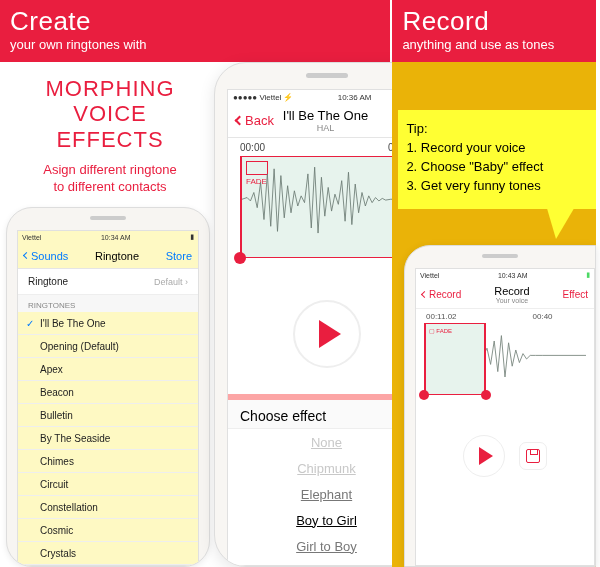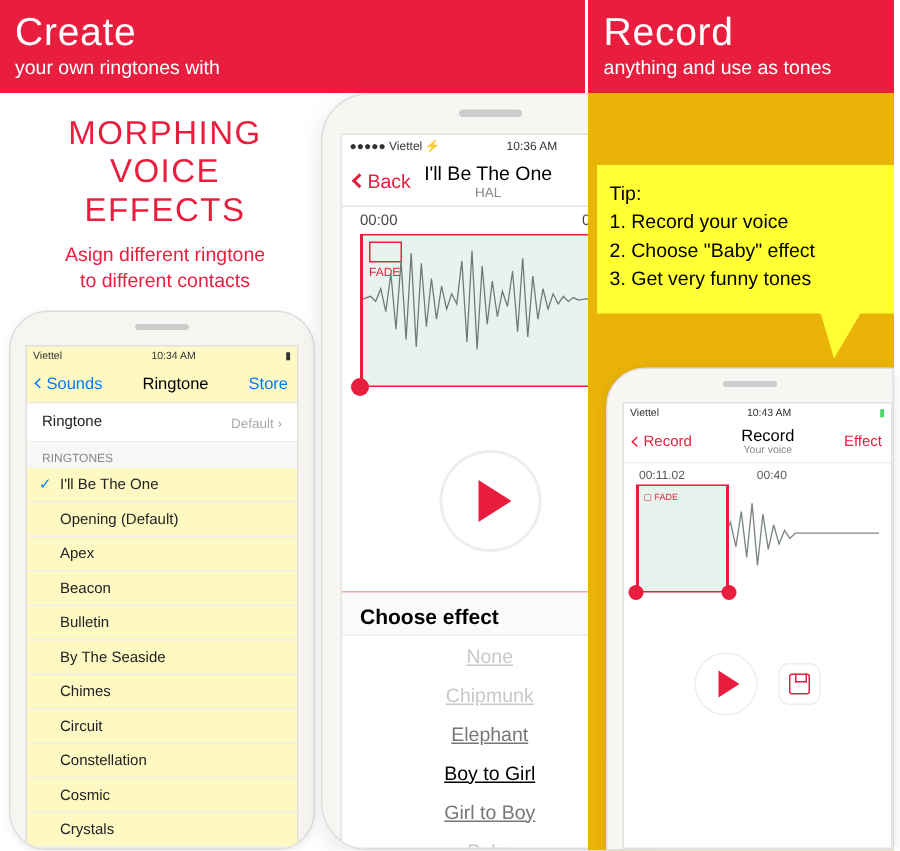--- a/index.html
+++ b/index.html
@@ -46,39 +46,39 @@
   .wave-box { position: relative; height: 102px; margin: 0 12px; border-left: 2px solid #e91e3f; border-right: 2px solid #e91e3f; border-top: 1px solid #e91e3f; border-bottom: 1px solid #e91e3f; background: #e7f3ed; }
   .fade-box { position: absolute; top: 4px; left: 4px; width: 22px; height: 14px; border: 1.5px solid #e91e3f; }
   .fade-label { position: absolute; top: 20px; left: 4px; font-size: 8px; color: #e91e3f; }
   .waveform { position: absolute; inset: 0; }
   .handle-bar { position: relative; height: 18px; margin: 0 12px; }
   .handle { position: absolute; top: -6px; width: 12px; height: 12px; background: #e91e3f; border-radius: 50%; }
   .handle.l { left: -6px; }
   .handle.r { right: -6px; }
   .play-circle { width: 68px; height: 68px; border: 2px solid #eee; border-radius: 50%; margin: 24px auto 26px; display: flex; align-items: center; justify-content: center; }
   .play-tri { width: 0; height: 0; border-left: 22px solid #e91e3f; border-top: 14px solid transparent; border-bottom: 14px solid transparent; margin-left: 6px; }
-  .choose-hdr { font-size: 14px; color: #000; padding: 8px 12px 4px; border-top: 1px solid #fca5a5; border-bottom: 1px solid #eee; background: #fafafa; font-weight: bold; }
+  .choose-hdr { font-size: 14px; color: #000; padding: 8px 12px 4px; border-top: 6px solid #fca5a5; border-bottom: 1px solid #eee; background: #fafafa; }
   .effect-row { height: 26px; display: flex; align-items: center; justify-content: center; font-size: 13px; color: #c8c8c8; text-decoration: underline; }
   .effect-row.dark { color: #777; }
   .effect-row.active { color: #000; font-weight: 500; }
   
   
   .tip-bubble { position: absolute; top: 110px; left: 6px; right: 0; background: #ffff33; padding: 10px 8px 14px; font-size: 13px; color: #000; line-height: 1.45; z-index: 2; }
   .tip-bubble::after { content: ""; position: absolute; bottom: -30px; right: 20px; width: 0; height: 0; border-top: 34px solid #ffff33; border-left: 10px solid transparent; border-right: 20px solid transparent; }
   
   .phone-r { position: absolute; right: 0; bottom: 0; width: 192px; height: 322px; background: #f8f6f3; border: 1px solid #ddd; border-radius: 26px 0 0 0; box-shadow: 0 2px 8px rgba(0,0,0,0.1); overflow: hidden; }
   .phone-r .earpiece { position: absolute; top: 8px; left: 50%; transform: translateX(-50%); width: 36px; height: 4px; background: #ccc; border-radius: 3px; }
   .phone-r .screen { position: absolute; top: 22px; left: 10px; right: 0; bottom: 0; background: #fff; border: 1px solid #e0e0e0; overflow: hidden; }
   .nav3 { height: 28px; display: flex; align-items: center; justify-content: space-between; padding: 0 6px; border-bottom: 1px solid #eee; font-size: 10px; }
   .nav3 .rec { color: #e91e3f; display: flex; align-items: center; gap: 2px; }
   .nav3 .mid { text-align: center; }
   .nav3 .t1 { font-size: 11px; color: #000; }
   .nav3 .t2 { font-size: 7px; color: #888; }
   .nav3 .eff { color: #e91e3f; }
-  .times-r { height: 14px; display: flex; padding: 0 10px; font-size: 8px; color: #555; align-items: center; gap: 48px; }
+  .times-r { height: 14px; display: flex; padding: 0 10px; font-size: 8px; color: #555; align-items: center; gap: 76px; }
   .wave-r-wrap { position: relative; height: 72px; margin: 0 8px; }
   .wave-sel { position: absolute; left: 0; top: 0; bottom: 0; width: 62px; background: #e7f3ed; border-left: 2px solid #e91e3f; border-right: 2px solid #e91e3f; border-top: 1px solid #e91e3f; border-bottom: 1px solid #e91e3f; }
   .fade-r { position: absolute; top: 3px; left: 3px; font-size: 6px; color: #e91e3f; }
   .handle-r-bar { position: relative; height: 14px; margin: 0 8px; }
   .handle-r { position: absolute; top: -5px; width: 10px; height: 10px; background: #e91e3f; border-radius: 50%; }
   .play-r-row { display: flex; align-items: center; justify-content: center; gap: 14px; margin-top: 26px; }
   .play-r { width: 42px; height: 42px; border: 1.5px solid #eee; border-radius: 50%; display: flex; align-items: center; justify-content: center; }
   .play-r .tri { width: 0; height: 0; border-left: 14px solid #e91e3f; border-top: 9px solid transparent; border-bottom: 9px solid transparent; margin-left: 4px; }
   .save-r { width: 28px; height: 28px; border: 1.5px solid #eee; border-radius: 7px; display: flex; align-items: center; justify-content: center; }
   .save-ico { width: 14px; height: 14px; border: 1.5px solid #e91e3f; border-radius: 2px; position: relative; }

